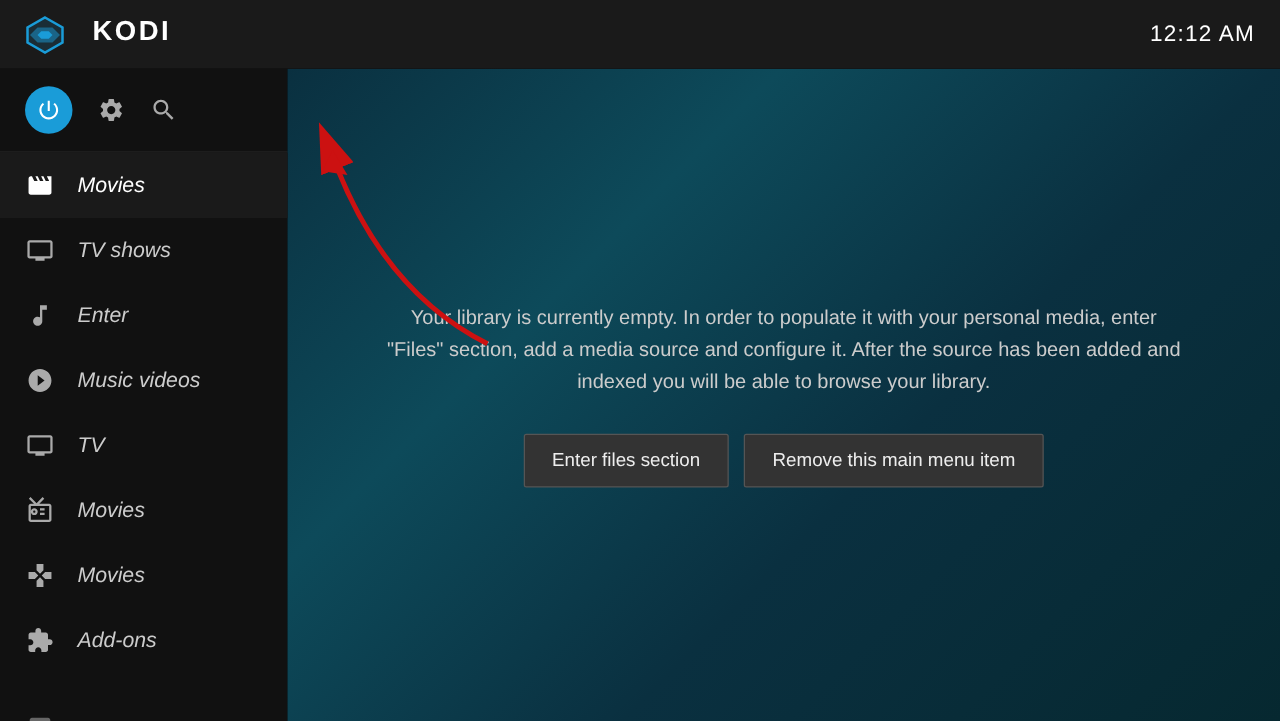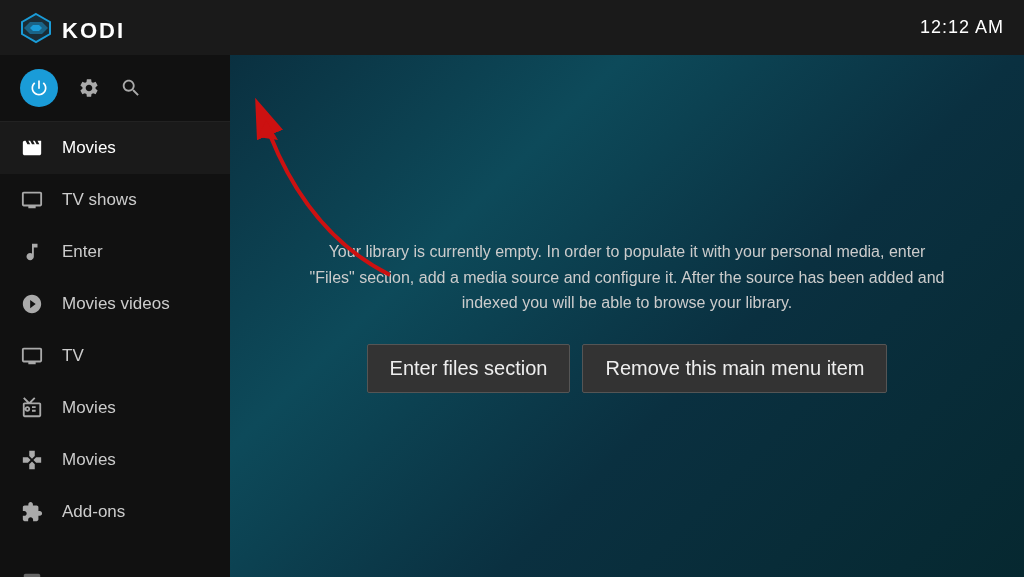--- a/index.html
+++ b/index.html
@@ -20,22 +20,22 @@
       align-items: center;
       justify-content: space-between;
       background: #1a1a1a;
       padding: 0 20px;
       height: 55px;
       flex-shrink: 0;
     }
 
     .top-bar-left {
       display: flex;
-      align-items: flex-end;
-      gap: 10px;
+      align-items: flex-start;
+      gap: 22px;
     }
 
     .kodi-logo {
       width: 32px;
       height: 32px;
     }
 
     .kodi-title {
       color: #fff;
       font-size: 22px;
@@ -93,20 +93,21 @@
 
     .gear-icon, .search-icon {
       color: #aaa;
       font-size: 20px;
       cursor: pointer;
     }
 
     .sidebar-menu {
       flex: 1;
       overflow-y: auto;
+      font-style: italic;
     }
 
     .sidebar-menu::-webkit-scrollbar { display: none; }
 
     .menu-item {
       display: flex;
       align-items: center;
       gap: 18px;
       padding: 14px 20px;
       cursor: pointer;
@@ -162,21 +163,21 @@
       display: flex;
       gap: 12px;
       justify-content: center;
     }
 
     .action-btn {
       padding: 12px 22px;
       background: #333;
       color: #eee;
       border: 1px solid #555;
-      font-size: 20px;
+      font-size: 15px;
       cursor: pointer;
       border-radius: 2px;
     }
 
     
     .arrow-overlay {
       position: absolute;
       top: 0;
       left: 0;
       width: 100%;
@@ -254,21 +255,21 @@
         </span>
         <span>Enter</span>
       </div>
 
       <div class="menu-item">
         <span class="menu-icon">
           <svg width="22" height="22" viewBox="0 0 24 24" fill="currentColor">
             <path d="M12 2C6.48 2 2 6.48 2 12s4.48 10 10 10 10-4.48 10-10S17.52 2 12 2zm-2 14.5v-9l6 4.5-6 4.5z"></path>
           </svg>
         </span>
-        <span>Movies videos</span>
+        <span>Music videos</span>
       </div>
 
       <div class="menu-item">
         <span class="menu-icon">
           <svg width="22" height="22" viewBox="0 0 24 24" fill="currentColor">
             <path d="M21 3H3c-1.1 0-2 .9-2 2v12c0 1.1.9 2 2 2h5v2h8v-2h5c1.1 0 1.99-.9 1.99-2L23 5c0-1.1-.9-2-2-2zm0 14H3V5h18v12z"></path>
           </svg>
         </span>
         <span>TV</span>
       </div>

